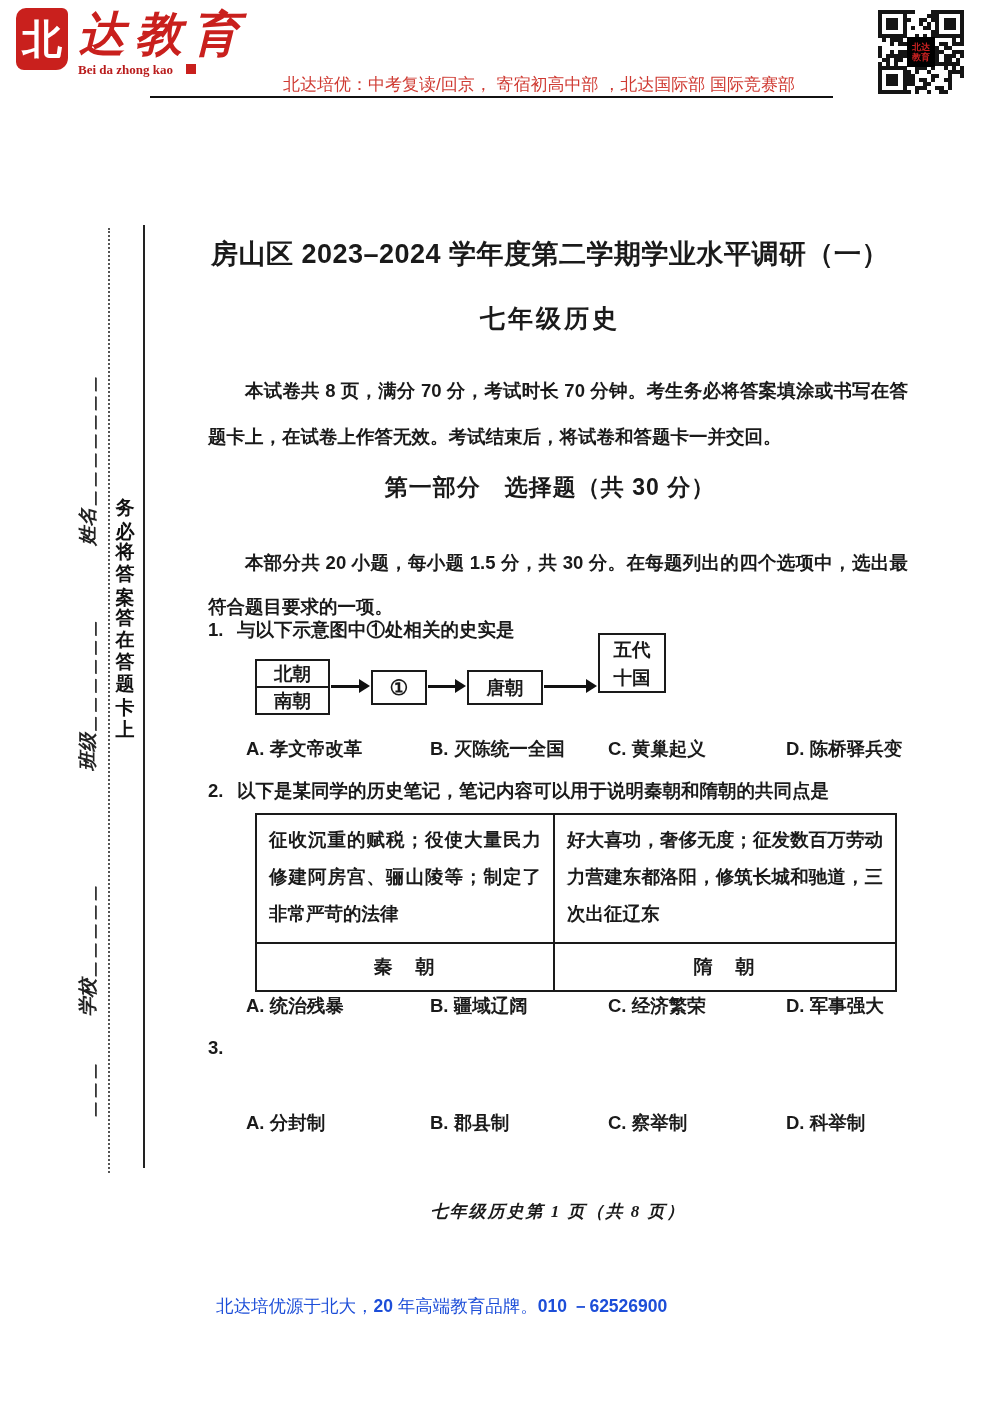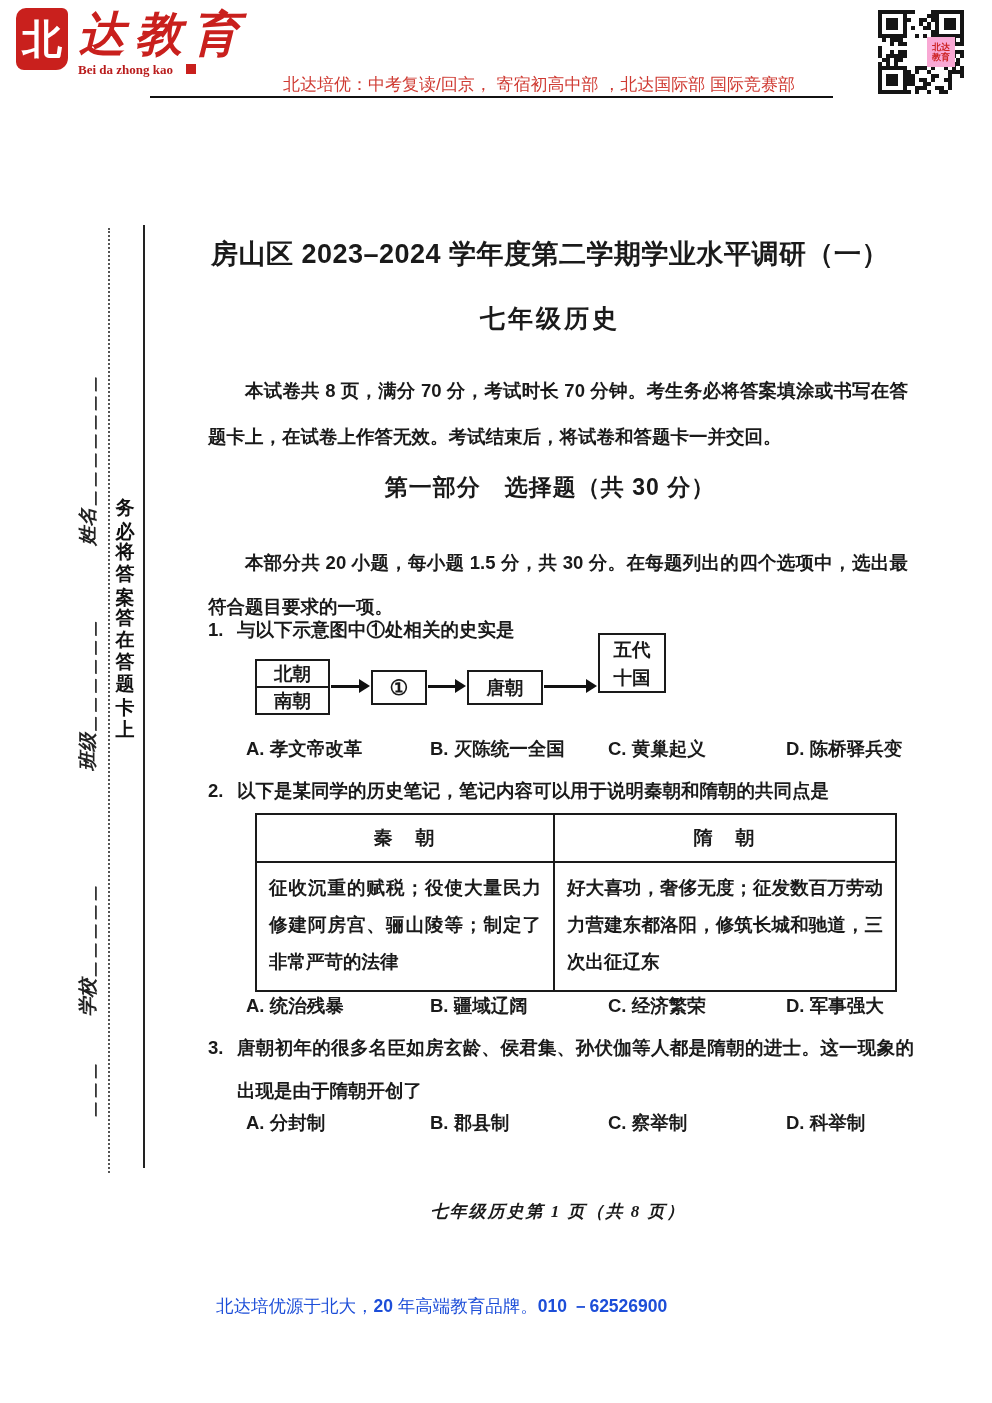--- a/index.html
+++ b/index.html
@@ -17,23 +17,23 @@
   .brand-sub{font-size:13px;font-weight:bold;color:#b91c1c;font-family:"Liberation Serif",serif;margin-top:2px;}
   .red-sq{display:inline-block;width:10px;height:10px;background:#c9201d;margin-left:10px;}
   .slogan{position:absolute;left:283px;top:73px;font-size:17px;font-weight:normal;color:#cf3a32;white-space:nowrap;}
   .header-rule{position:absolute;left:150px;top:96px;width:683px;height:2px;background:#111;}
 
   
   .qr{position:absolute;left:878px;top:10px;width:86px;height:84px;}
   #qrgrid{width:86px;height:84px;display:grid;grid-template-columns:repeat(21,1fr);grid-template-rows:repeat(21,1fr);}
   .qm{background:#fff;}
   .qm.on{background:#151515;}
-  .qr-label{position:absolute;left:29px;top:27px;width:28px;height:30px;background:#f9a8d4;
+  .qr-label{position:absolute;left:29px;top:27px;width:28px;height:30px;background:#000000;
         display:flex;flex-direction:column;align-items:center;justify-content:center;
-        font-size:9px;line-height:10px;color:#c22;font-weight:bold;margin-left:20px;}
+        font-size:9px;line-height:10px;color:#c22;font-weight:bold;}
 
   
   .dotted-line{position:absolute;left:108px;top:228px;height:945px;width:0;border-left:2px dotted #555;}
   .solid-line{position:absolute;left:143px;top:225px;height:943px;width:2px;background:#222;}
   .rot{position:absolute;transform:rotate(-90deg);white-space:nowrap;height:24px;line-height:24px;
        font-family:"Liberation Serif",serif;font-style:italic;font-weight:bold;font-size:19px;color:#222;text-align:center;}
   .rot-name  {width:228px;left:-26px;top:448px;}
   .rot-class {width:190px;left:-7px;top:683px;}
   .rot-school{width:172px;left:2px;top:938px;}
   .rot-extra {width:78px;left:49px;top:1078px;}
@@ -614,40 +614,39 @@
     <span>以下是某同学的历史笔记，笔记内容可以用于说明秦朝和隋朝的共同点是</span>
   </div>
 
   <table class="qtable">
     <colgroup>
         <col class="col-qin">
         <col class="col-sui">
       </colgroup>
     <tbody>
         <tr>
+      <td>征收沉重的赋税；役使大量民力修建阿房宫、骊山陵等；制定了非常严苛的法律</td>
+      <td>好大喜功，奢侈无度；征发数百万劳动力营建东都洛阳，修筑长城和驰道，三次出征辽东</td>
+    </tr>
+    <tr>
       <th>秦　朝</th>
       <th>隋　朝</th>
-    </tr>
-    <tr>
-      <td>征收沉重的赋税；役使大量民力修建阿房宫、骊山陵等；制定了非常严苛的法律</td>
-      <td>好大喜功，奢侈无度；征发数百万劳动力营建东都洛阳，修筑长城和驰道，三次出征辽东</td>
     </tr>
   </tbody>
     </table>
 
   <div class="opts opts-q2">
     <span class="o1">A. 统治残暴</span>
     <span class="o2">B. 疆域辽阔</span>
     <span class="o3">C. 经济繁荣</span>
     <span class="o4">D. 军事强大</span>
   </div>
 
   <div class="question q3">
     <span class="qnum">3.</span>
-    <span>唐朝初年的很多名臣如房玄龄、侯君集、孙伏伽等人都是隋朝的进士。这一现象的出现是由于隋朝开创了</span>
   </div>
 
   <div class="opts opts-q3">
     <span class="o1">A. 分封制</span>
     <span class="o2">B. 郡县制</span>
     <span class="o3">C. 察举制</span>
     <span class="o4">D. 科举制</span>
   </div>
 
   <div class="pagenote">七年级历史第 1 页（共 8 页）</div>

